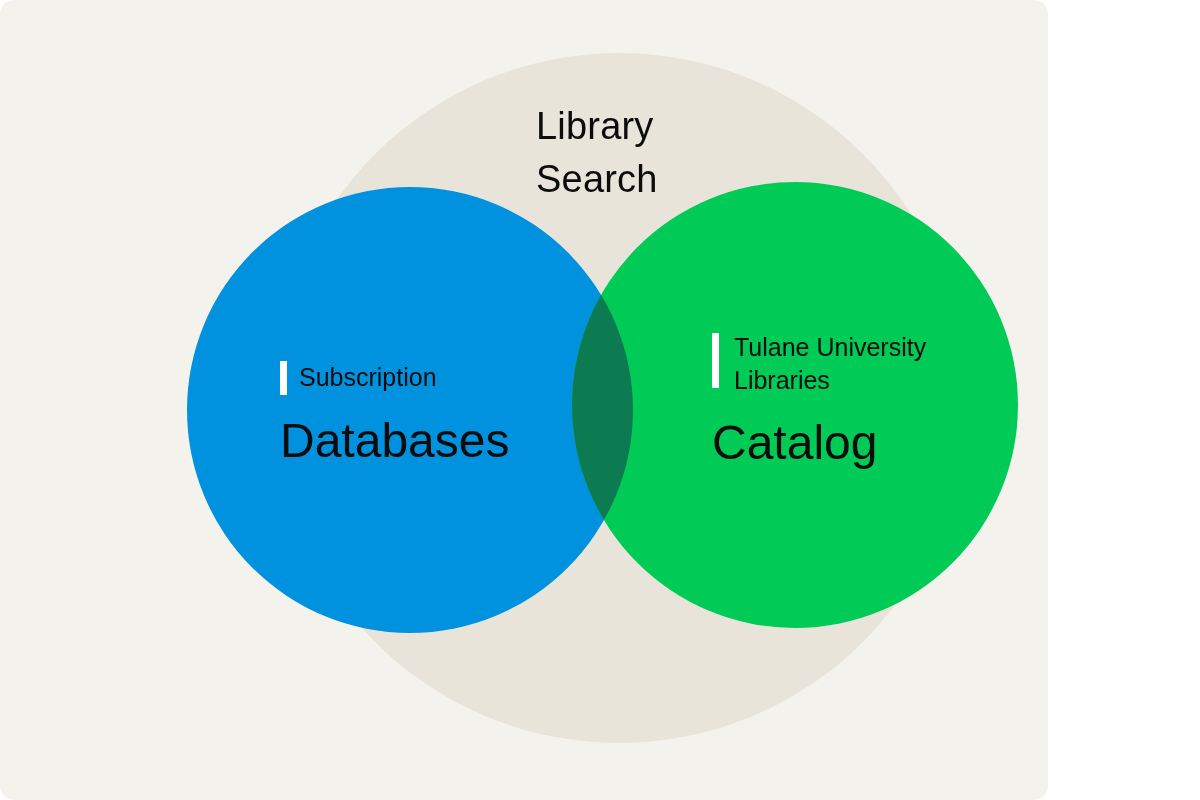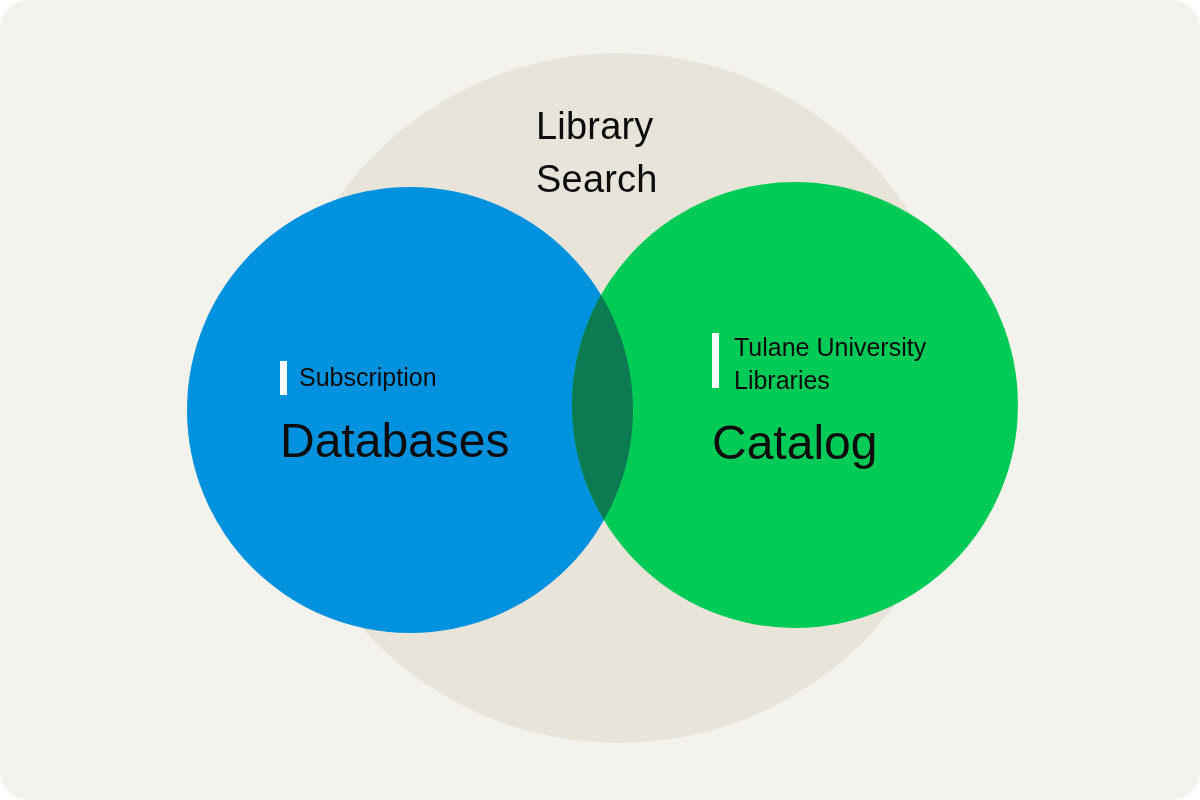--- a/index.html
+++ b/index.html
@@ -5,24 +5,24 @@
   html, body {
     margin: 0;
     padding: 0;
     background: #ffffff;
     width: 1200px;
     height: 800px;
     font-family: "Liberation Sans", "DejaVu Sans", sans-serif;
   }
   .canvas {
     position: relative;
-    width: 1200px;
+    width: 1048px;
     height: 800px;
     background: #f4f2ec;
-    border-radius: 28px;
+    border-radius: 14px;
     overflow: hidden;
   }
   .venn-svg {
     position: absolute;
     left: 0;
     top: 0;
     width: 1200px;
     height: 800px;
     display: block;
   }

